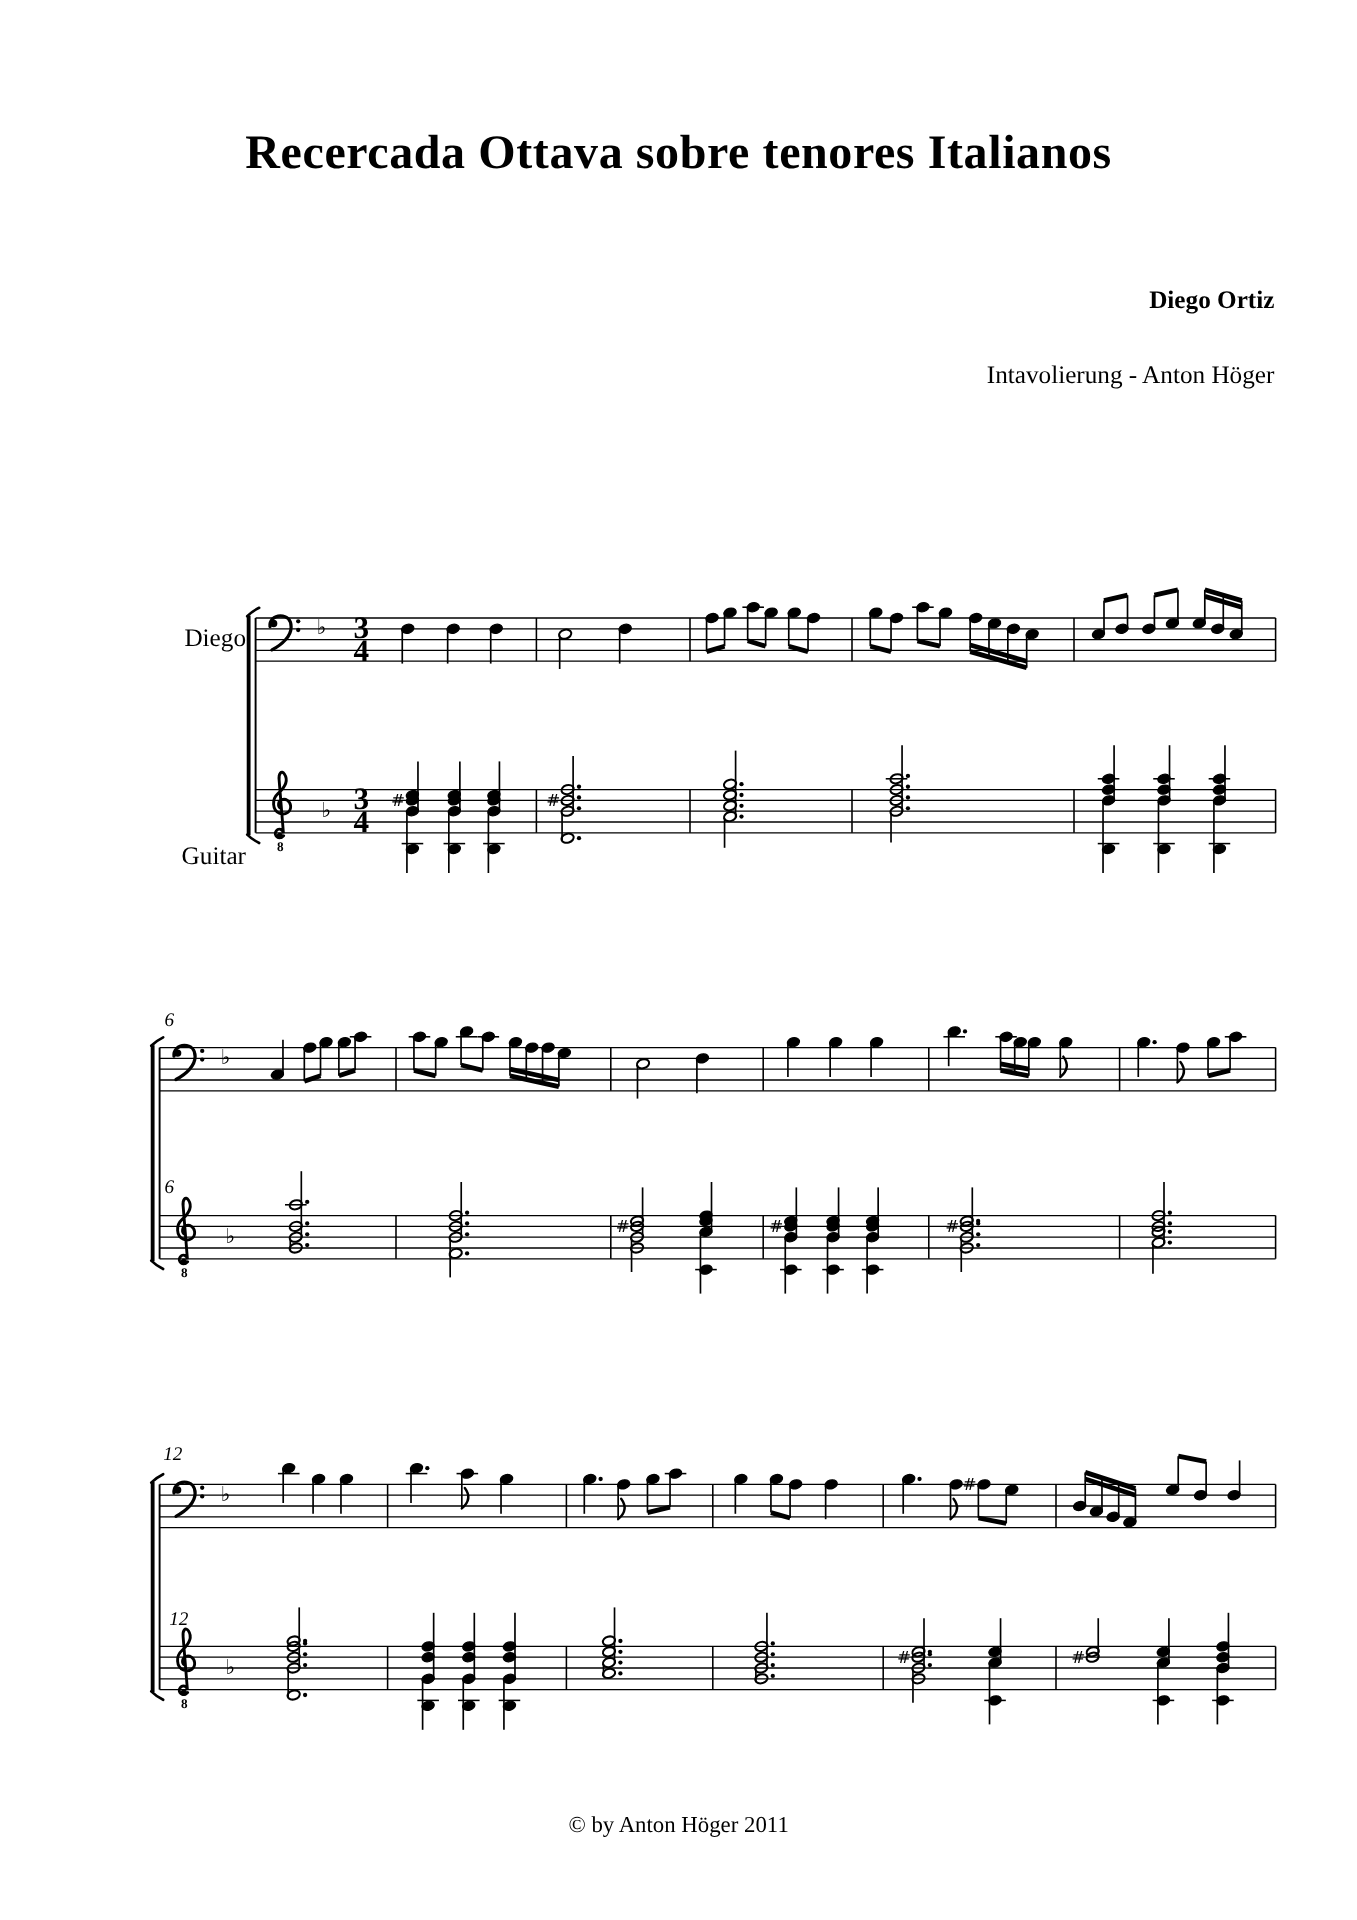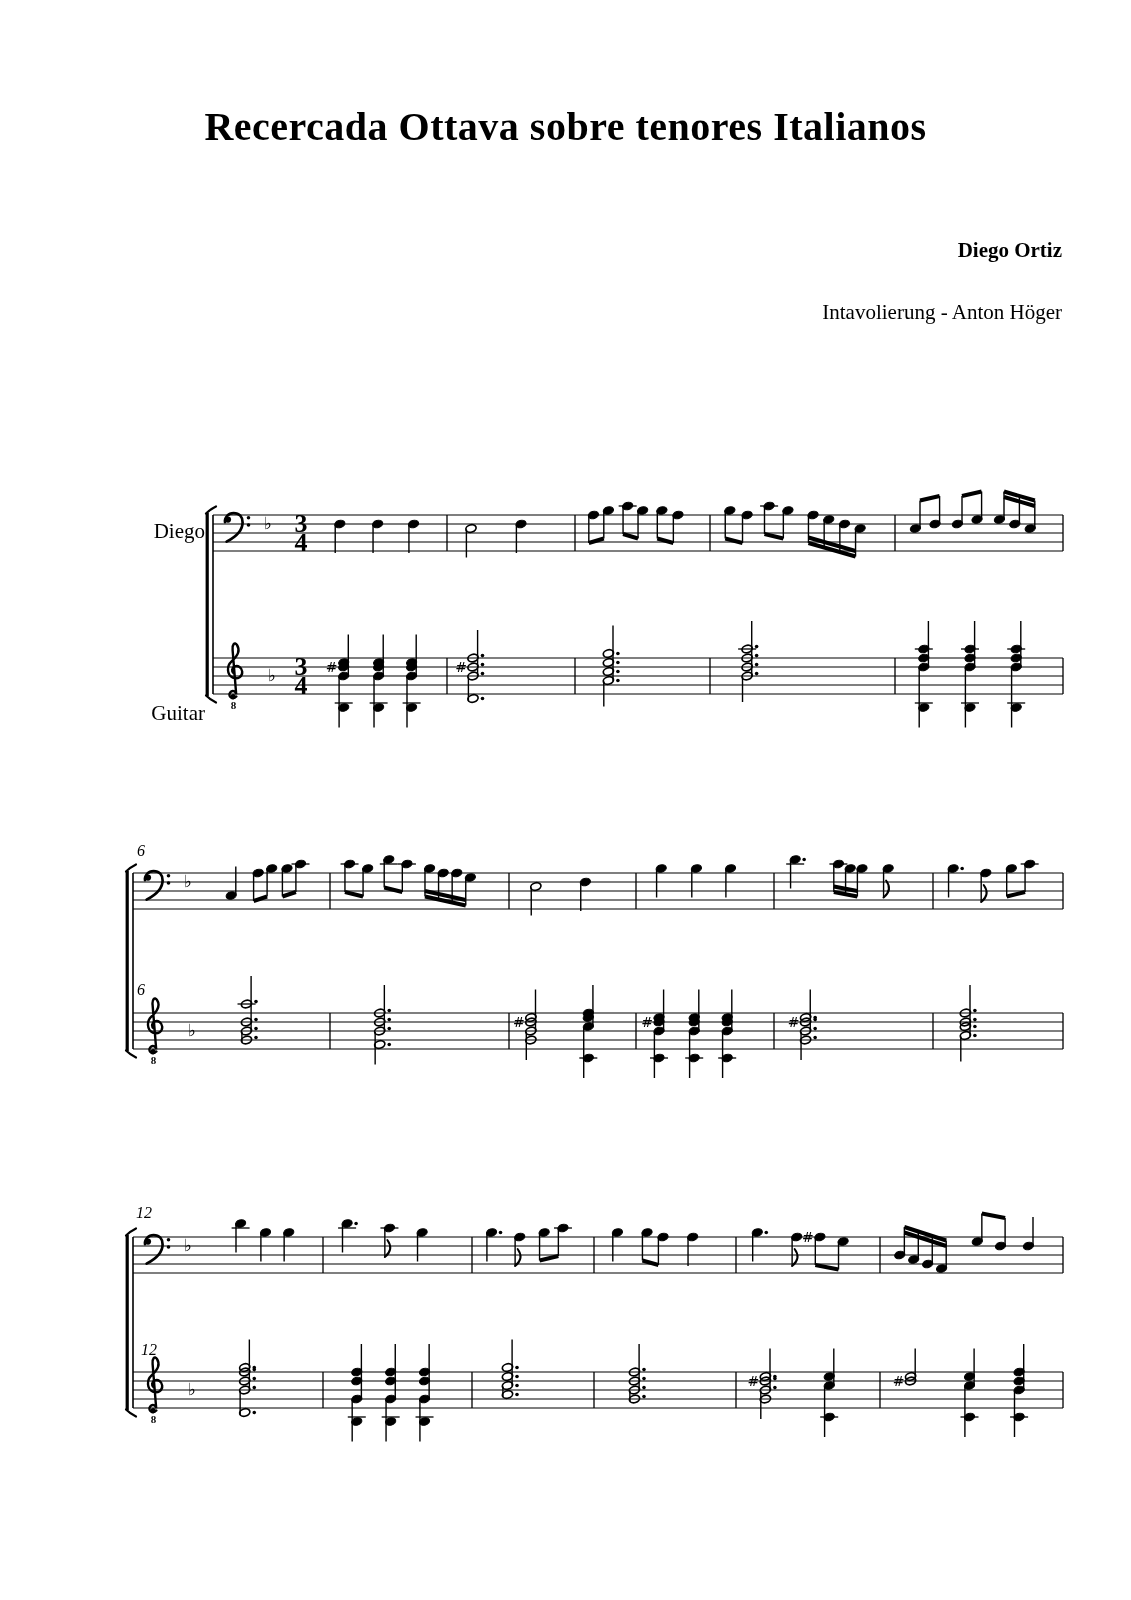--- a/index.html
+++ b/index.html
@@ -1348,13 +1348,14 @@
   <div class="abs arranger">Intavolierung - Anton Höger</div>
 
   <div class="abs stafflabel lbl-bass">Diego</div>
   <div class="abs stafflabel lbl-guitar">Guitar</div>
 
   <div class="abs mnum" style="left:137px;top:842px;">6</div>
   <div class="abs mnum" style="left:137px;top:981px;">6</div>
   <div class="abs mnum" style="left:136px;top:1204px;">12</div>
   <div class="abs mnum" style="left:141px;top:1341px;">12</div>
 
+  <div class="abs footer">© by Anton Höger 2011</div>
 </div>
 
 </body></html>

